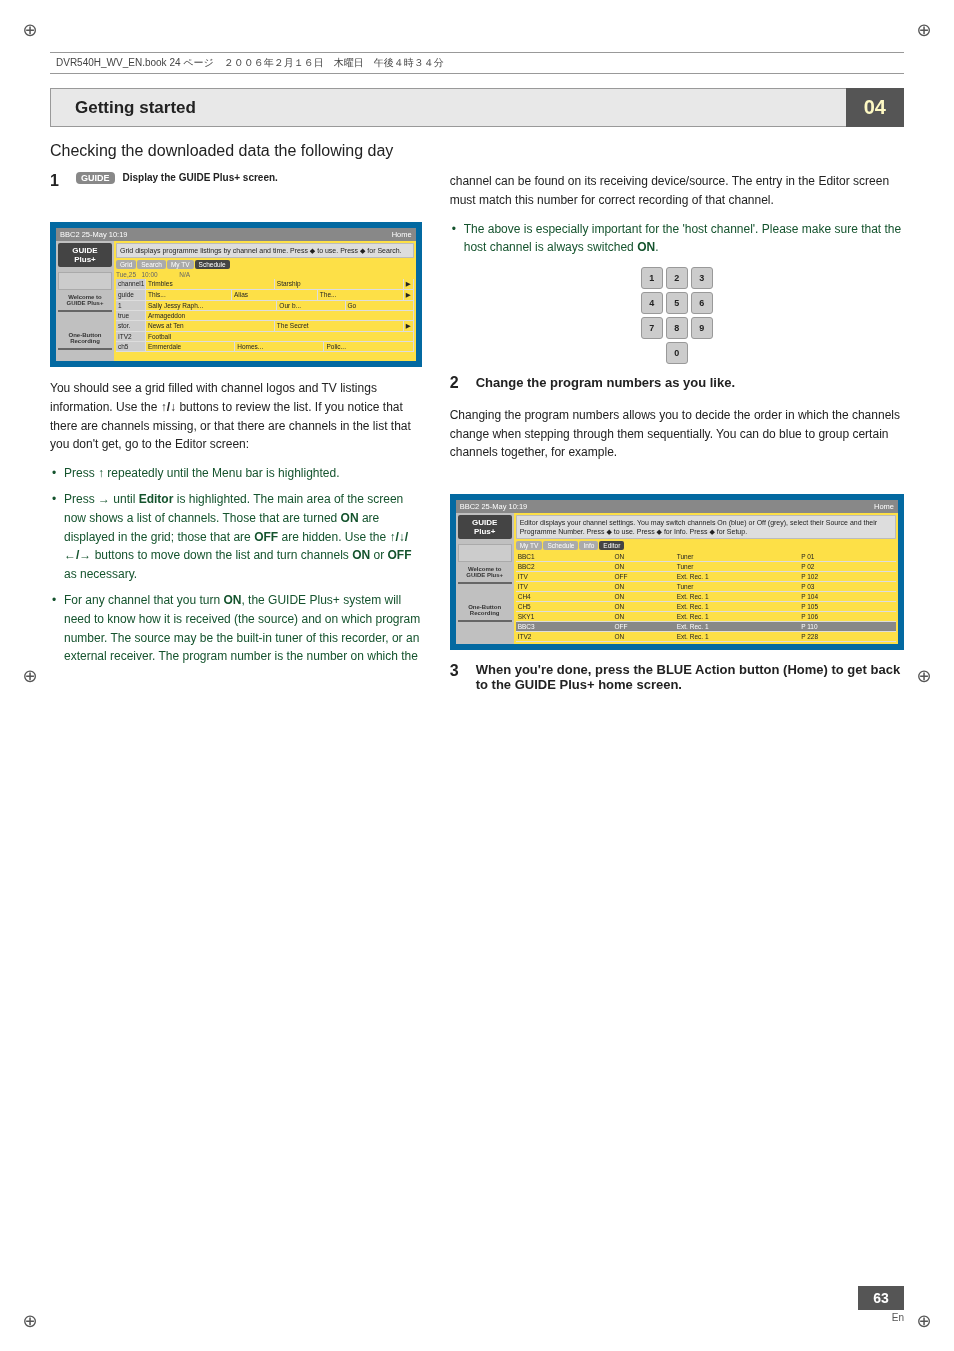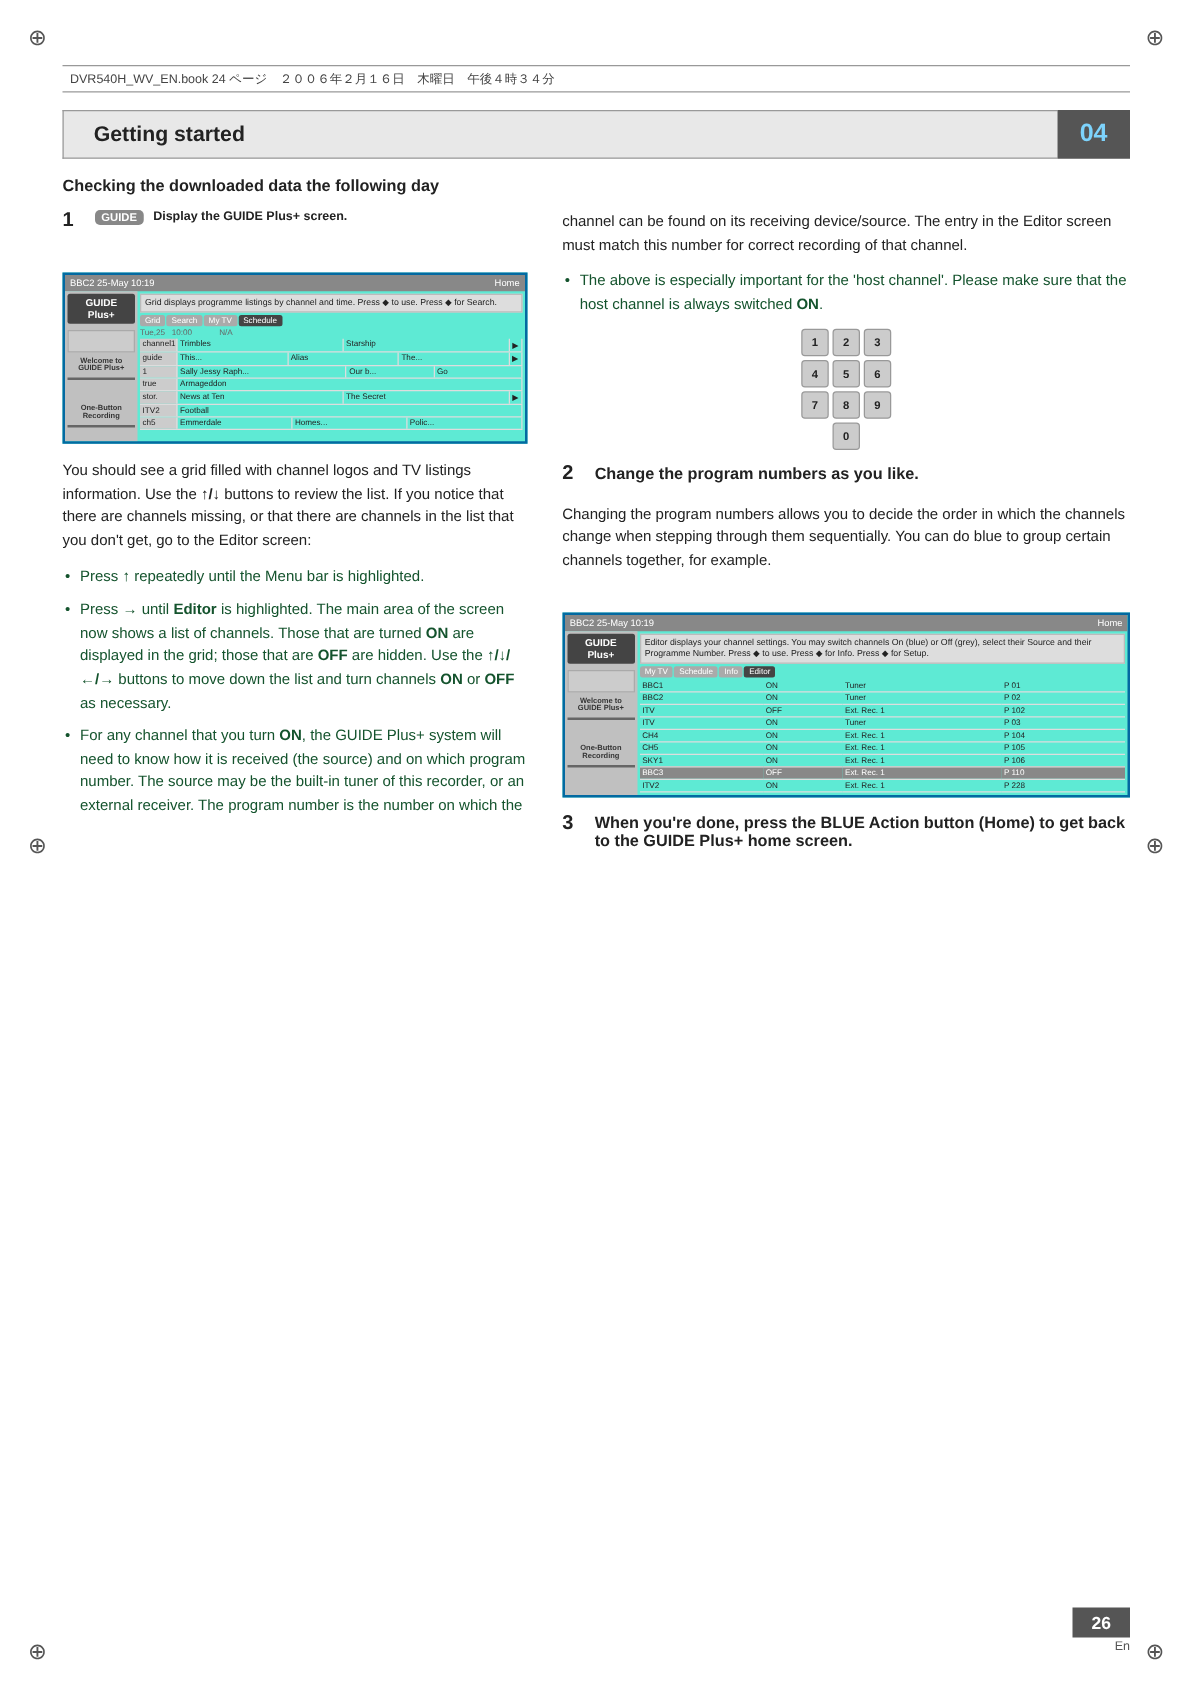--- a/index.html
+++ b/index.html
@@ -62,21 +62,21 @@
       border-right: none;
       padding: 8px 24px;
       font-size: 17px;
       font-weight: bold;
       flex: 1;
       display: flex;
       align-items: center;
     }
     .chapter-number-box {
       background: #555;
-      color: #7dd3fc;
+      color: #fef9c3;
       font-size: 20px;
       font-weight: bold;
       padding: 8px 18px;
       display: flex;
       align-items: center;
       justify-content: center;
       min-width: 56px;
     }
 
     
@@ -94,22 +94,22 @@
       gap: 28px;
     }
     .col-left {
       width: 45%;
     }
     .col-right {
       width: 55%;
     }
 
     .section-title {
-      font-size: 13px;
-      font-weight: bold;
+      font-size: 16px;
+      font-weight: normal;
       margin-bottom: 10px;
       line-height: 1.4;
     }
 
     
     .step-row {
       display: flex;
       align-items: flex-start;
       margin-bottom: 10px;
       gap: 8px;
@@ -130,22 +130,22 @@
       text-align: center;
       display: inline-block;
     }
     .step-label {
       font-size: 10px;
       font-weight: bold;
     }
 
     
     .tv-screen {
-      border: 2px solid #0369a1;
-      background: #5eead4;
+      border: 6px solid #0369a1;
+      background: #fde047;
       margin-bottom: 12px;
       font-size: 8px;
       color: #222;
       overflow: hidden;
       margin-top: 32px;
     }
     .tv-top-bar {
       background: #888;
       color: #fff;
       font-size: 7.5px;
@@ -558,15 +558,15 @@
       </div>
 
 
     </div>
 
   </div>
 
 </div>
 
 <div class="page-footer">
-  <div class="page-num-box">26</div>
+  <div class="page-num-box">63</div>
   <div class="page-en">En</div>
 </div>
 
 </body></html>

